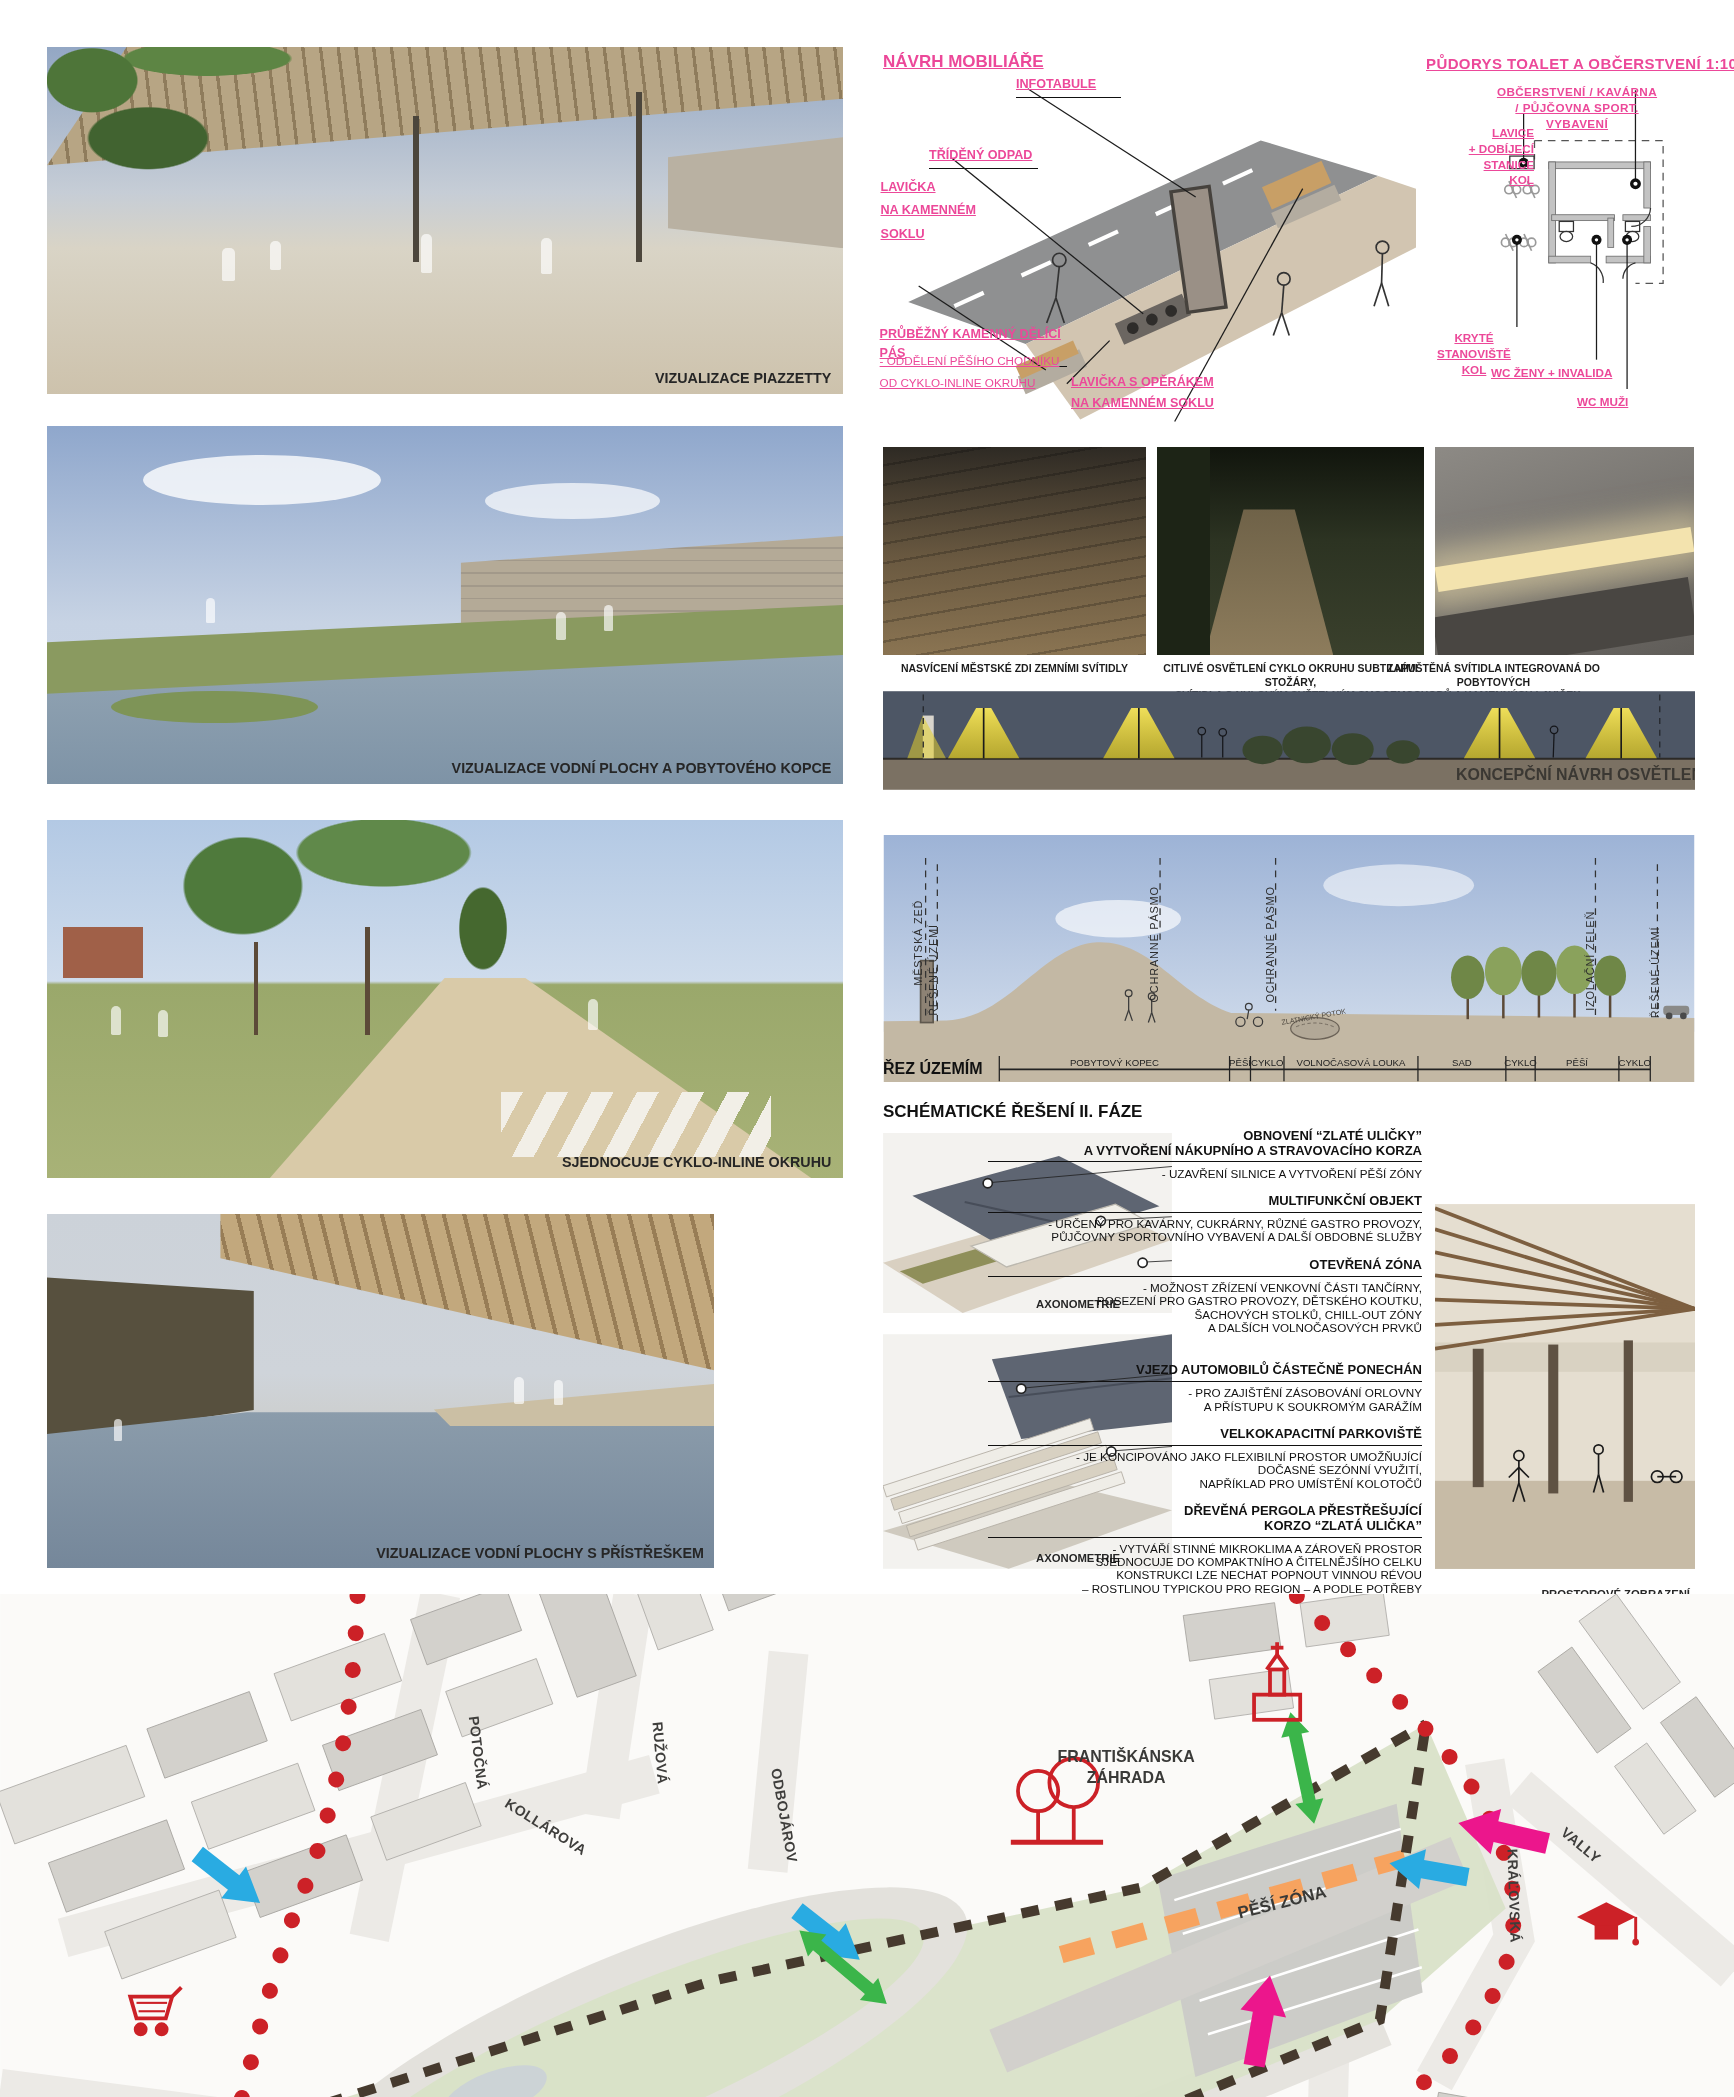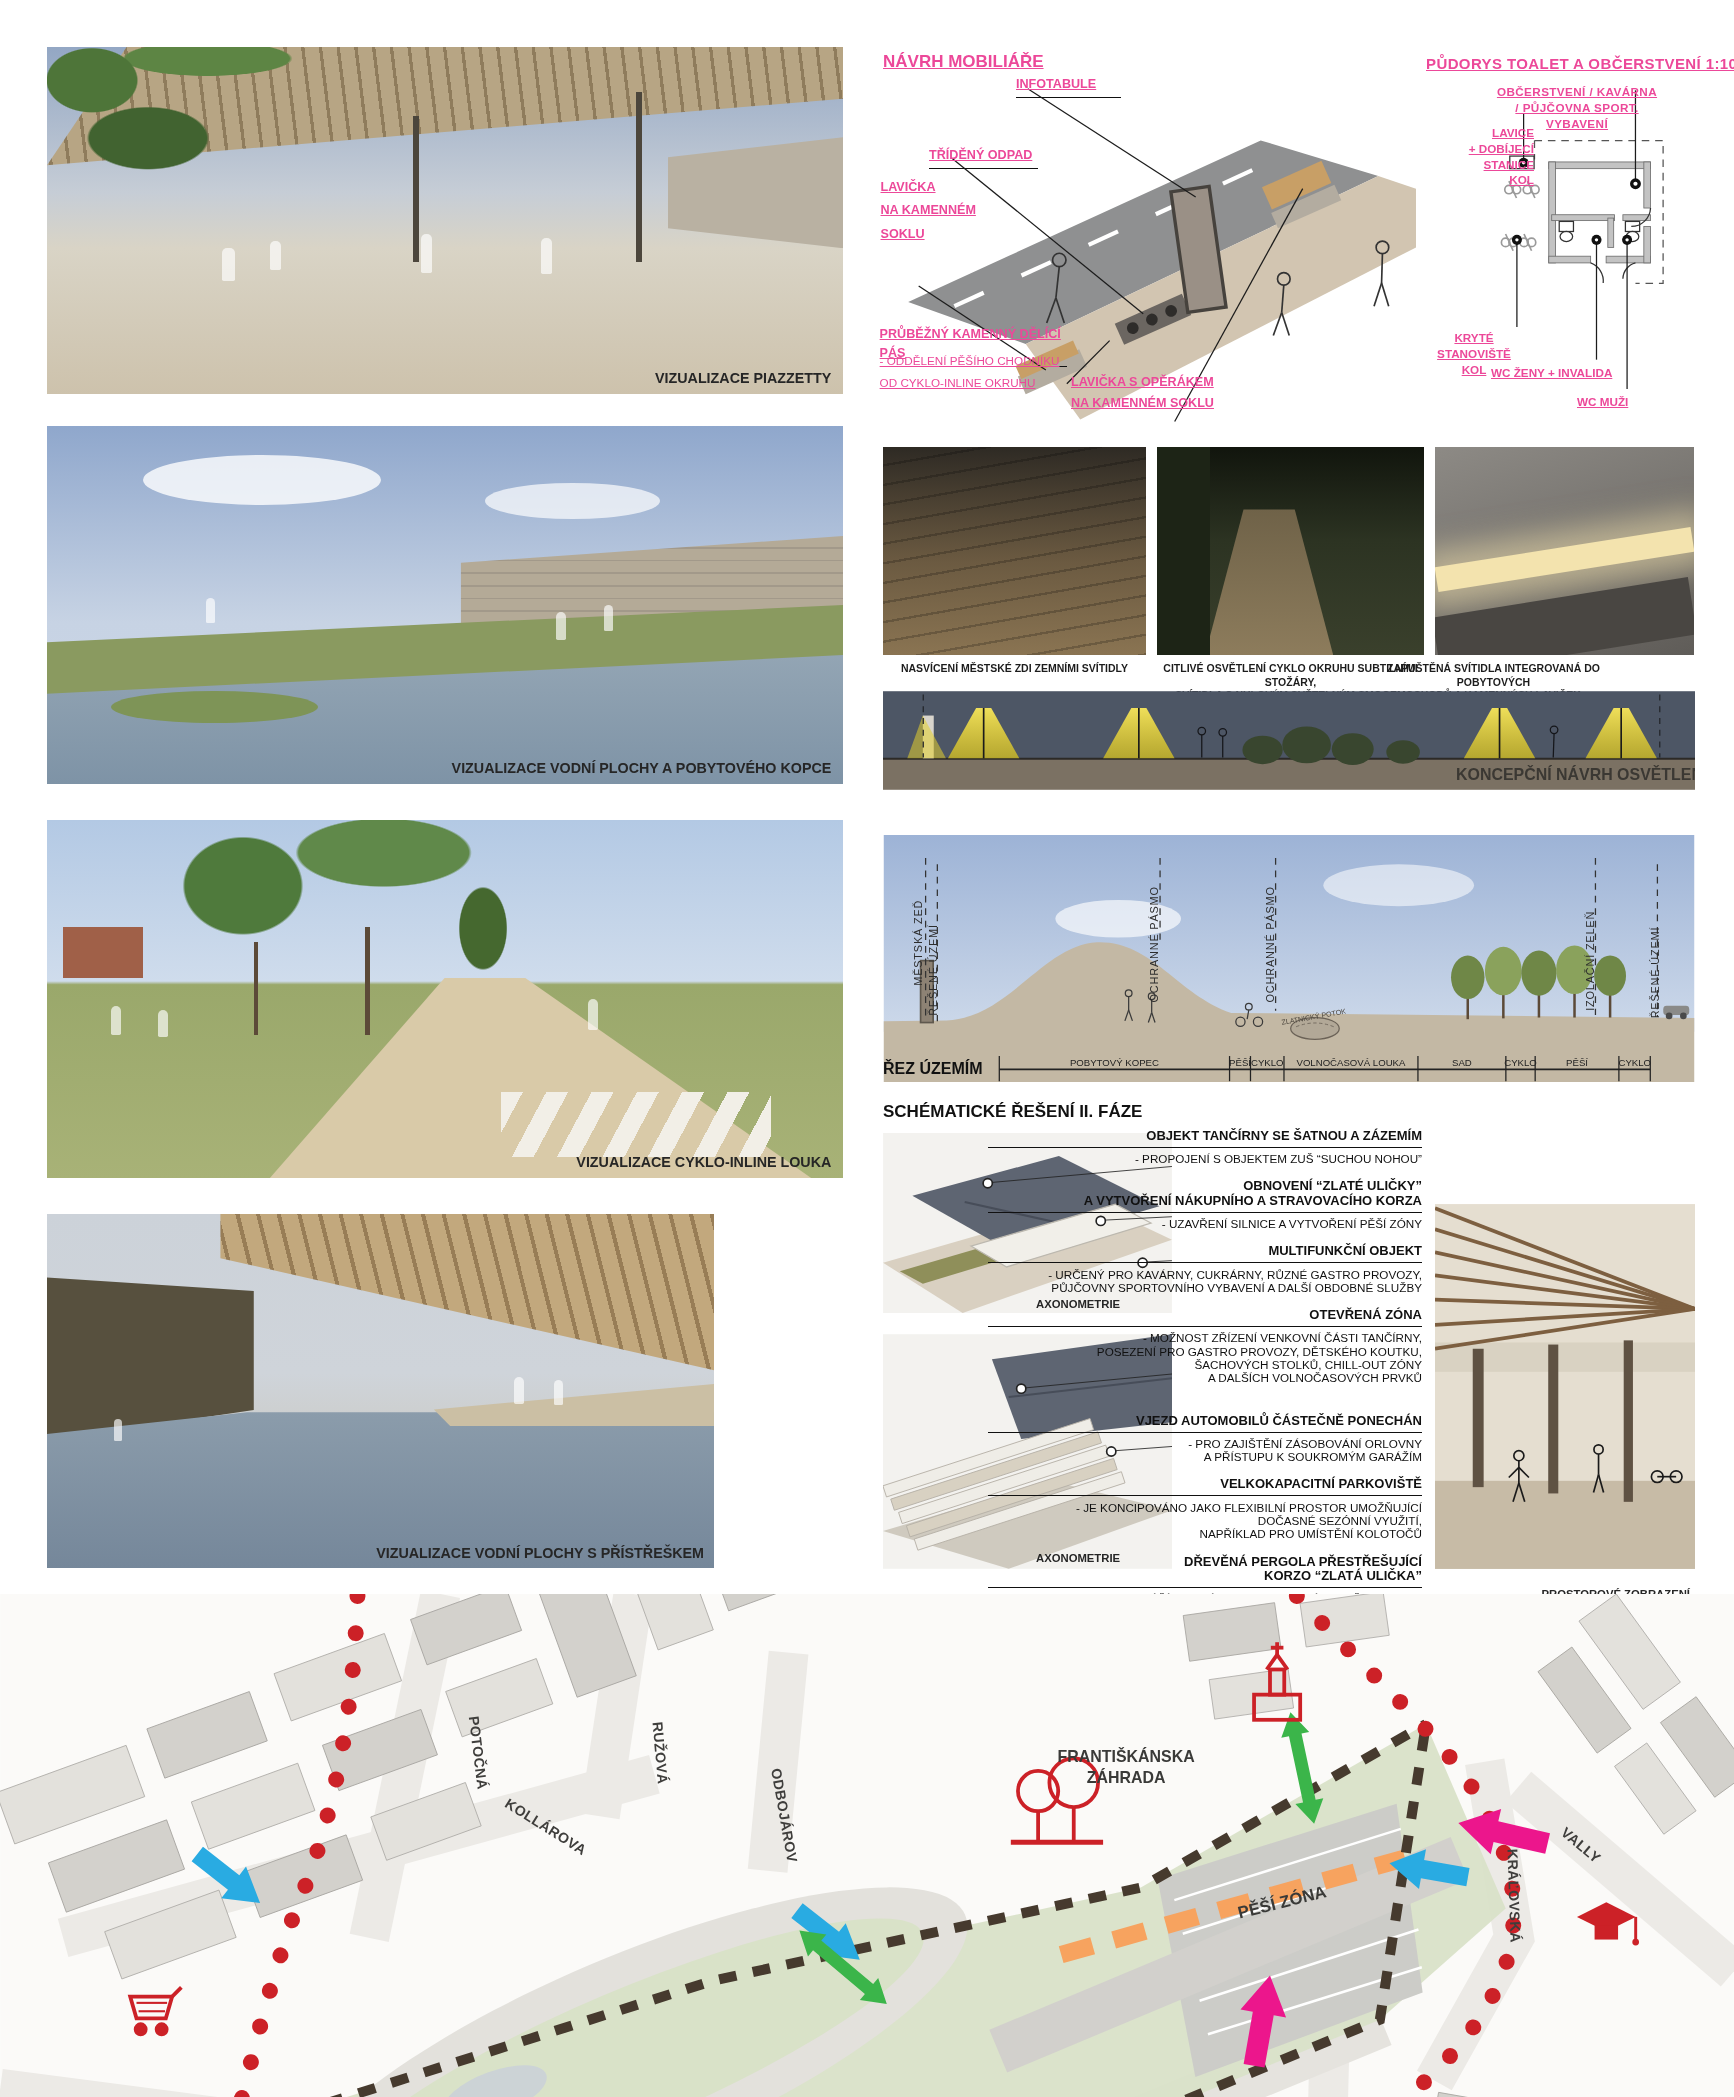--- a/index.html
+++ b/index.html
@@ -66,21 +66,21 @@
     <div class="abs" style="left:10%;top:-8%;width:52%;height:66%;background:
       radial-gradient(closest-side at 28% 40%,#4f7a3c 0 50%,transparent 52%),
       radial-gradient(closest-side at 62% 26%,#60894a 0 54%,transparent 56%),
       radial-gradient(closest-side at 86% 58%,#45682f 0 40%,transparent 42%);"></div>
     <div class="abs" style="left:26%;top:34%;width:4.2px;height:26%;background:#5c4a38;"></div>
     <div class="abs" style="left:40%;top:30%;width:4.2px;height:30%;background:#5c4a38;"></div>
     <div class="abs" style="left:57%;top:76%;width:34%;height:18%;background:repeating-linear-gradient(118deg,#f2efe7 0 19.3px,transparent 19.3px 40px);"></div>
     <div class="fig" style="left:8%;top:52%;width:10px;height:29px;"></div>
     <div class="fig" style="left:14%;top:53%;width:9.2px;height:27px;"></div>
     <div class="fig" style="left:68%;top:50%;width:10px;height:31px;"></div>
-    <div class="viz-cap" style="right:11.7px;bottom:7.6px;">VIZUALIZACE CYKLO-INLINE LOUKA</div>
+    <div class="viz-cap" style="right:11.7px;bottom:7.6px;">SJEDNOCUJE CYKLO-INLINE OKRUHU</div>
   </div>
 
   <div class="viz" style="left:47px;top:1214px;width:667px;height:354px;">
     <div class="abs" style="inset:0;background:linear-gradient(180deg,#ccd2d9 0%,#cfd4da 45%,#c4bda9 100%);"></div>
     <div class="abs" style="left:26%;top:0;width:74%;height:48%;clip-path:polygon(0 0,100% 0,100% 92%,0 26%);background:repeating-linear-gradient(76deg,#c2a87d 0 16px,#987d56 16px 20px);"></div>
     <div class="abs" style="left:0;top:16%;width:31%;height:48%;clip-path:polygon(0 4%,100% 12%,100% 82%,0 100%);background:#57503e;"></div>
     <div class="abs" style="left:0;top:56%;width:100%;height:44%;clip-path:polygon(0 14%,30% 0,100% 0,100% 100%,0 100%);background:linear-gradient(180deg,#8b9cab,#75879a);"></div>
     <div class="abs" style="left:58%;top:48%;width:42%;height:12%;background:#cbbfa4;clip-path:polygon(0 60%,100% 0,100% 100%,6% 100%);"></div>
     <div class="fig" style="left:70%;top:46%;width:10px;height:27px;"></div>
     <div class="fig" style="left:76%;top:47%;width:9.2px;height:25px;"></div>
@@ -426,25 +426,20 @@
       </g>
       <g stroke="#222" stroke-width="2">
         <line x1="341" y1="128" x2="690" y2="95"></line>
           <line x1="556" y1="278" x2="690" y2="268"></line>
       </g>
     </svg>
   </div>
   <div class="viz-cap" style="left:1036px;top:1552px;font-size:11.3px;">AXONOMETRIE</div>
 
   <div class="sch-col">
-    <div class="block">
-      <div class="sch-h">OBJEKT TANČÍRNY SE ŠATNOU A ZÁZEMÍM</div>
-      <hr class="sch-rule">
-        <div class="sch-b">- PROPOJENÍ S OBJEKTEM ZUŠ “SUCHOU NOHOU”</div>
-    </div>
     <div class="block">
       <div class="sch-h">OBNOVENÍ “ZLATÉ ULIČKY”
 A VYTVOŘENÍ NÁKUPNÍHO A STRAVOVACÍHO KORZA</div>
       <hr class="sch-rule">
         <div class="sch-b">- UZAVŘENÍ SILNICE A VYTVOŘENÍ PĚŠÍ ZÓNY</div>
     </div>
     <div class="block">
       <div class="sch-h">MULTIFUNKČNÍ OBJEKT</div>
       <hr class="sch-rule">
         <div class="sch-b">- URČENÝ PRO KAVÁRNY, CUKRÁRNY, RŮZNÉ GASTRO PROVOZY,

